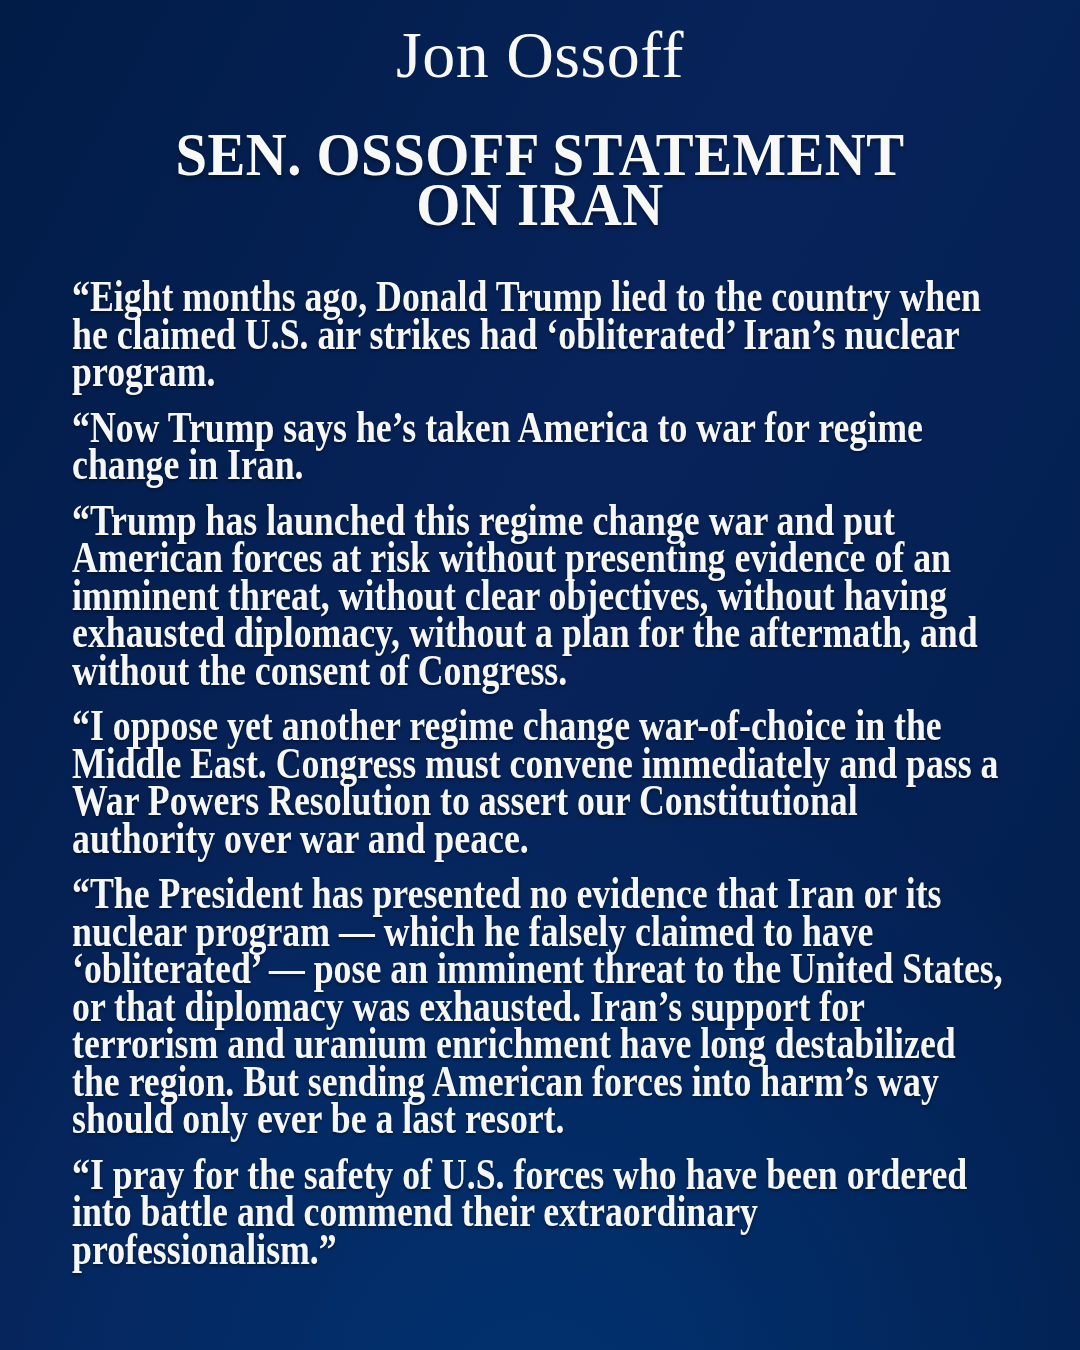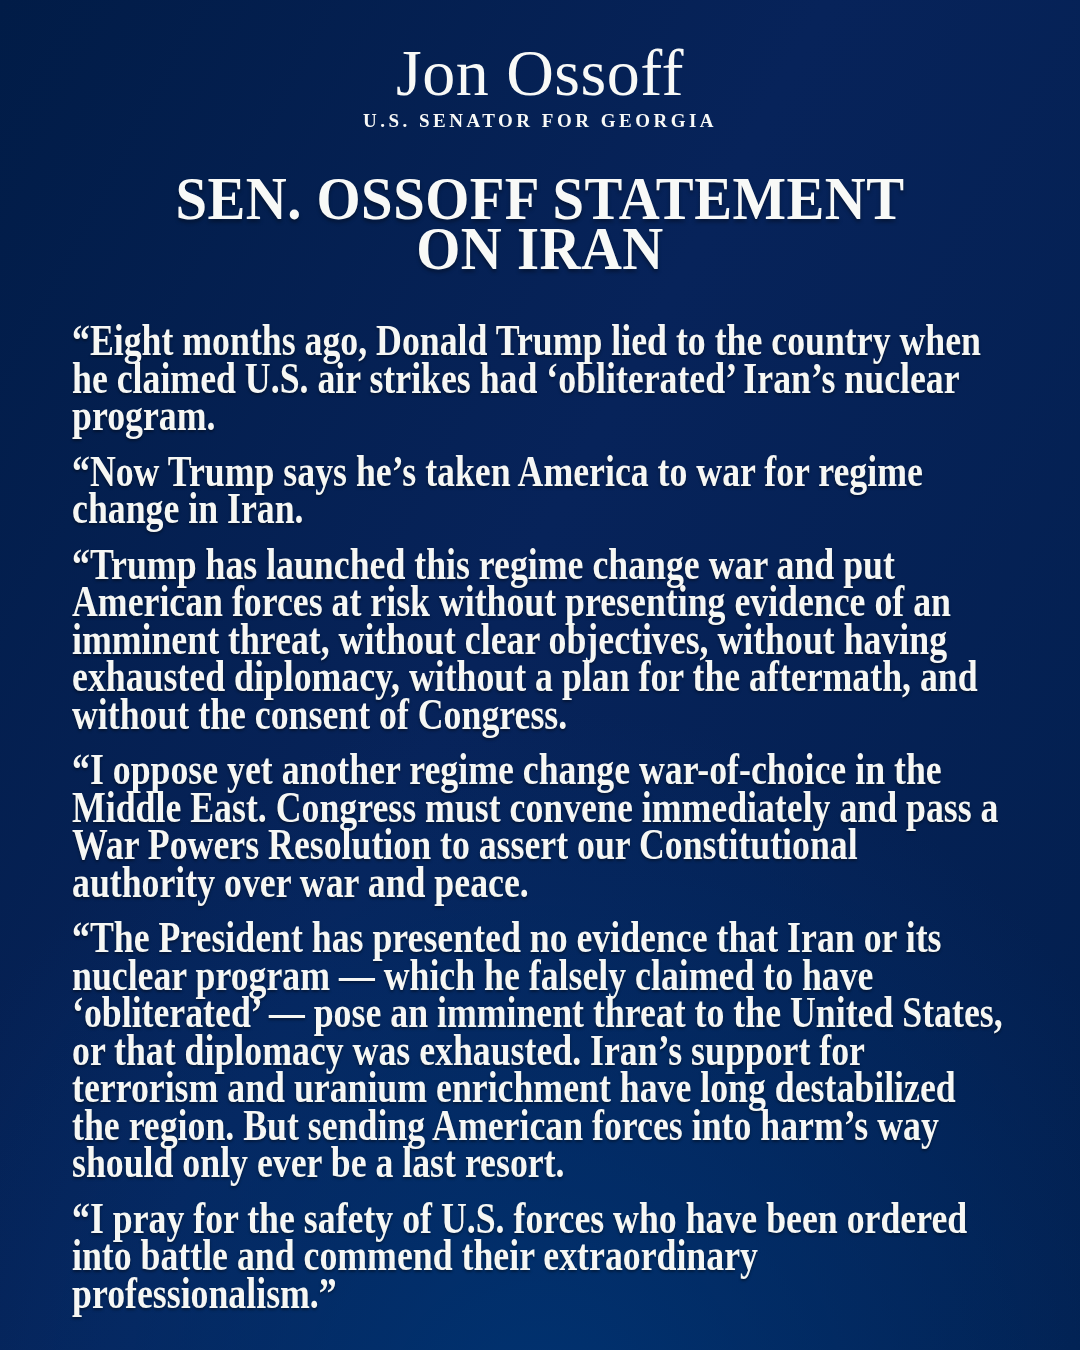--- a/index.html
+++ b/index.html
@@ -18,21 +18,21 @@
     overflow: hidden;
     background-color: #03204c;
     background-image:
       radial-gradient(90% 75% at 50% 105%, rgba(0,52,115,0.9) 0%, rgba(0,52,115,0) 70%),
       linear-gradient(118deg, #011c47 0%, #07235a 46%, #021f4e 100%);
     font-family: "Liberation Serif", "DejaVu Serif", serif;
   }
 
   
   .logo {
-    padding-top: 40px;
+    padding-top: 22px;
     text-align: center;
     color: #f8f9f7;
   }
   .logo-name {
     font-size: 66px;
     line-height: 66px;
     font-weight: 400;
     letter-spacing: 0.5px;
   }
   .logo-subtitle {
@@ -80,21 +80,20 @@
     margin-bottom: 0;
   }
 </style>
 </head>
 <body>
 
 <div class="canvas">
 
   <header class="logo">
     <div class="logo-name">Jon Ossoff</div>
-    <div class="logo-subtitle">U.S. SENATOR FOR GEORGIA</div>
   </header>
 
   <h1 class="headline">
     <span class="headline-line">SEN. OSSOFF STATEMENT</span>
     <span class="headline-line">ON IRAN</span>
   </h1>
 
   <main class="statement">
     <p>“Eight months ago, Donald Trump lied to the country when he claimed U.S. air strikes had ‘obliterated’ Iran’s nuclear program.</p>
     <p>“Now Trump says he’s taken America to war for regime change in Iran.</p>

